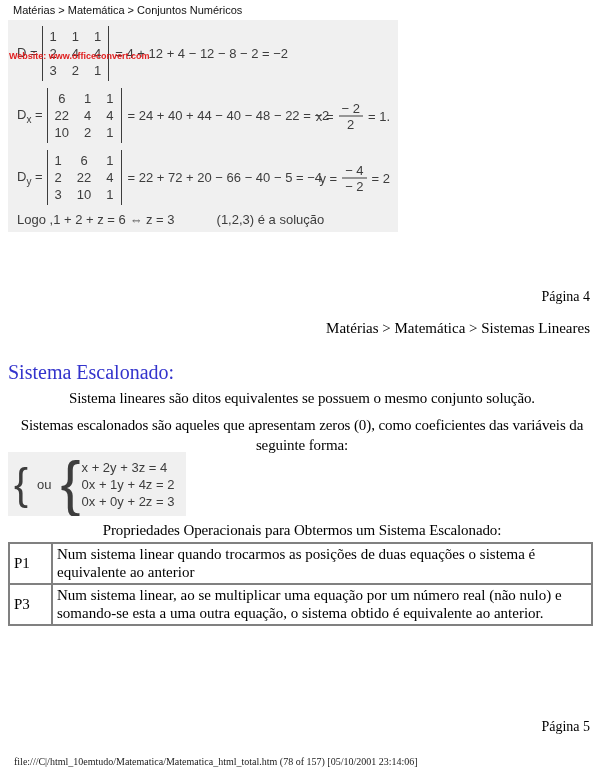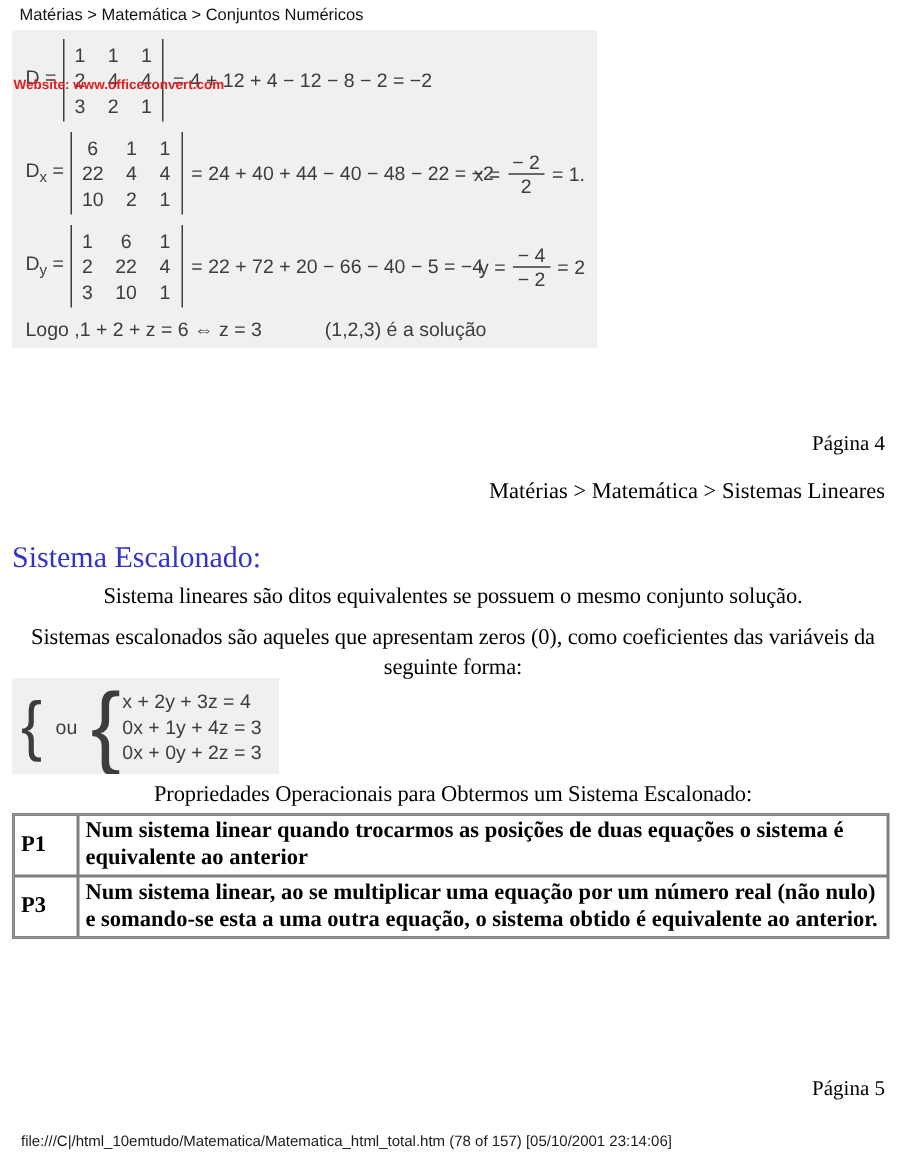--- a/index.html
+++ b/index.html
@@ -5,21 +5,21 @@
   html,body { margin:0; padding:0; }
   body {
     width:600px; height:776px; position:relative; overflow:hidden;
     background:#ffffff; font-family:"Liberation Serif", serif; color:#000;
   }
   .abs { position:absolute; }
 
   
   .smallsans { font-family:"Liberation Sans", sans-serif; font-size:11px; color:#111; }
   #breadcrumb-top { left:13px; top:4px; }
-  #footer { left:14px; top:756px; font-size:10px; color:#1a1a1a; }
+  #footer { left:14px; top:756px; font-size:10px; color:#1a1a1a;font-family:Liberation Serif, serif; }
 
   
   #math-block {
     left:8px; top:20px; width:390px; background:#f0f0f0;
     font-family:"Liberation Sans", sans-serif; font-size:13px; color:#3d3d3d;
     padding:6px 0 5px 0;
   }
   .math-row { position:relative; display:flex; align-items:center; padding-left:9px; margin-bottom:7px; }
   .math-row:last-child { margin-bottom:0; }
   .dlabel { white-space:nowrap; }
@@ -64,21 +64,21 @@
   .brace { font-family:"Liberation Sans", sans-serif; font-weight:400; line-height:1; }
   .b2 { font-size:42px; transform:scaleY(1.05); }
   .b3 { font-size:60px; transform:scaleY(1.02); }
   .sys-lines { line-height:17px; margin-left:1px; white-space:nowrap; }
 
   
   #ptable {
     left:8px; top:542px; width:585px;
     border-collapse:separate; border-spacing:0;
     border:1px solid #808080;
-    font-size:15px; line-height:18px;font-weight:bold;
+    font-size:15px; line-height:18px;
   }
   #ptable td { border:1px solid #808080; padding:1px 5px 2px 4px; vertical-align:top; }
   #ptable td.pid { width:32px; vertical-align:middle; }
   #pagina5 { right:10px; top:719px; }
 </style>
 </head>
 <body>
 
 <div class="abs smallsans" id="breadcrumb-top">Matérias &gt; Matemática &gt; Conjuntos Numéricos</div>
 
@@ -164,21 +164,21 @@
 
 <div class="abs" id="eq-block" style="background: rgb(240, 240, 240);">
   <span class="sys">
     <span class="brace b2">{</span>
   </span>
   <span>ou</span>
   <span class="sys">
     <span class="brace b3">{</span>
     <span class="sys-lines">
       <span>x + 2y + 3z = 4</span><br>
-      <span>0x + 1y + 4z = 3</span><br>
+      <span>0x + 1y + 4z = 2</span><br>
       <span>0x + 0y + 2z = 3</span>
     </span>
   </span>
 </div>
 
 <div class="abs para" id="para3">Propriedades Operacionais para Obtermos um Sistema Escalonado:</div>
 
 <table class="abs" id="ptable">
   <tbody>
       <tr>

